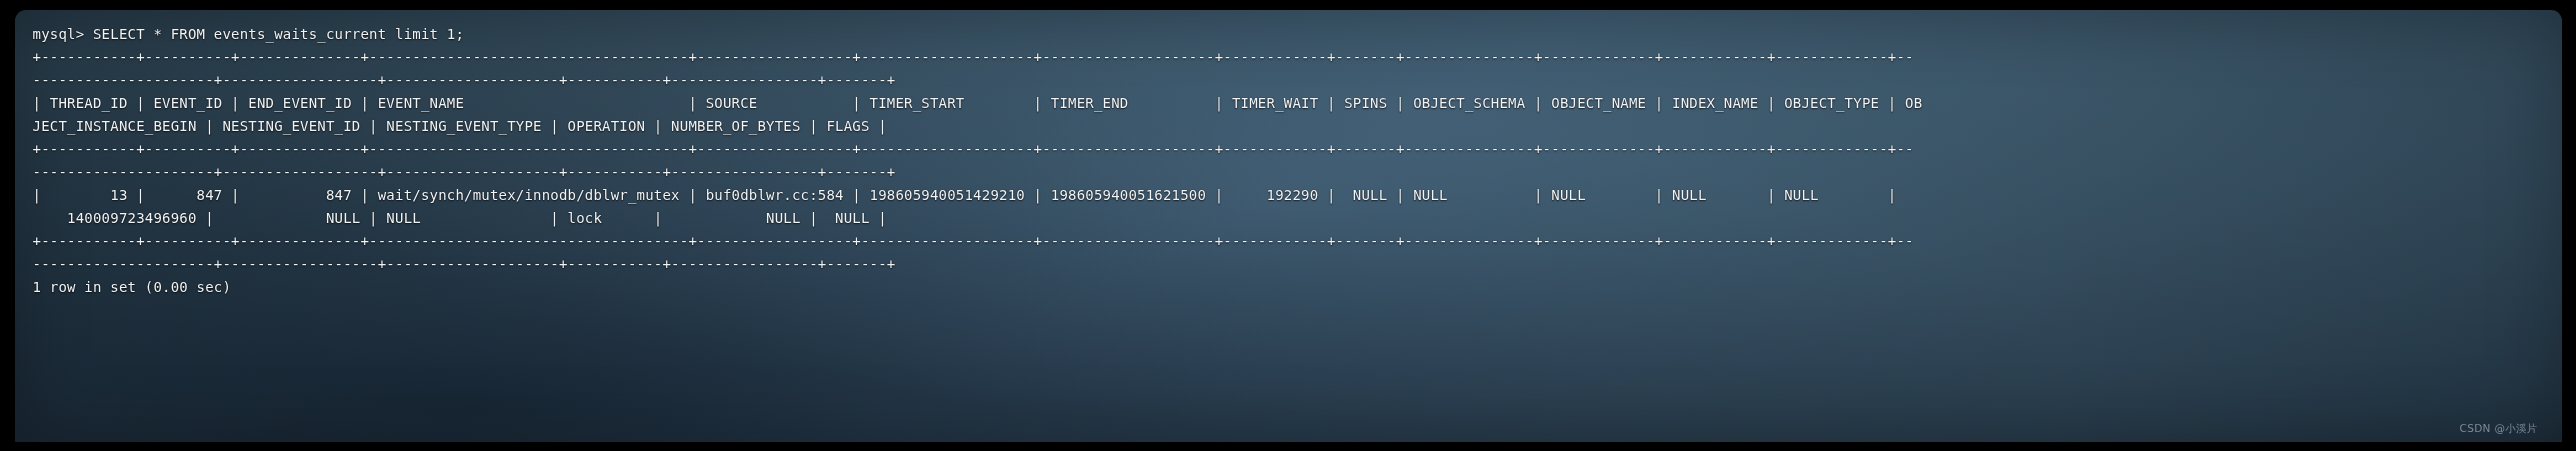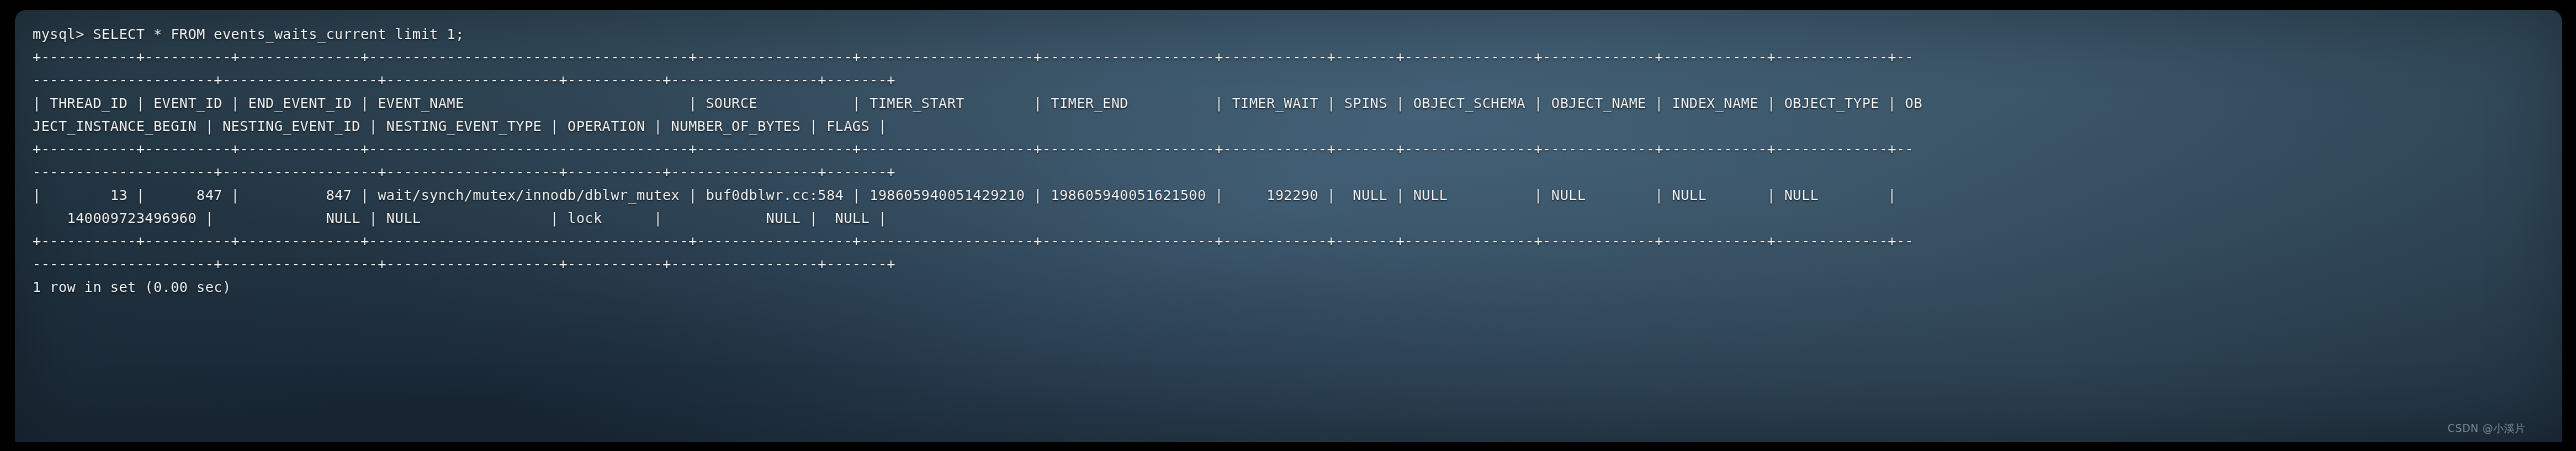--- a/index.html
+++ b/index.html
@@ -54,21 +54,21 @@
   }
 
   .term-line {
     display: block;
     height: 23px;
     white-space: pre;
   }
 
   #watermark {
     position: absolute;
-    right: 36px;
+    right: 24px;
     bottom: 5.7px;
     z-index: 5;
     font-family: "DejaVu Sans", "Liberation Sans", sans-serif;
     font-size: 10.5px;
     color: #8e9ba6;
     opacity: 0.85;
     letter-spacing: 0.3px;
     user-select: none;
   }
 </style>

